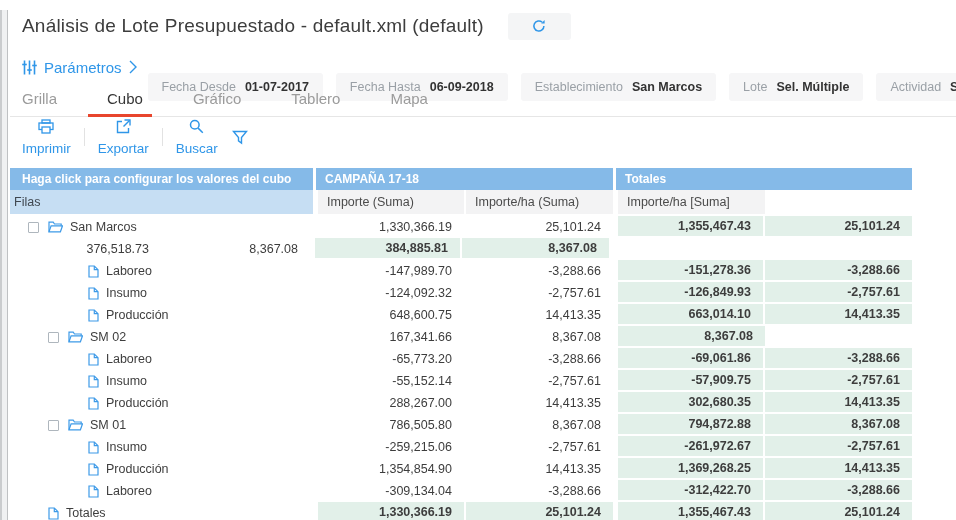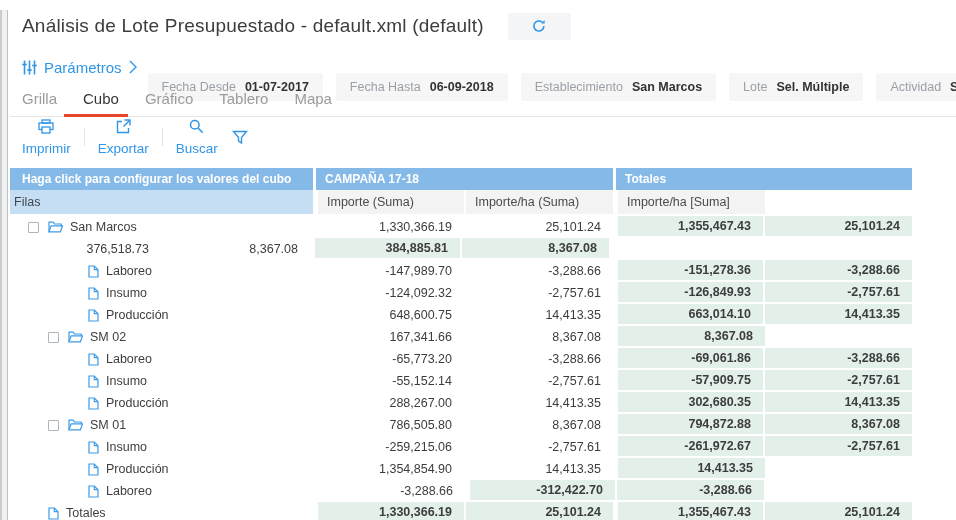--- a/index.html
+++ b/index.html
@@ -23,21 +23,21 @@
   .params-row { display:flex; align-items:center; margin-top:13px; height:28px; }
   .params-toggle { display:flex; align-items:center; gap:7px; margin-left:12px;
     color:var(--accent-blue,#2f96e8); font-size:15px; cursor:pointer; white-space:nowrap; }
   .param-chips { display:flex; gap:13px; margin-left:11px; }
   .chip { background:#f6f6f7; border-radius:3px; height:28px; display:flex; align-items:center;
     padding:0 14px; gap:9px; font-size:12.5px; white-space:nowrap; cursor:pointer;margin-top:40px; }
   .chip .lbl { color:#9aa0a6; }
   .chip .val { color:#333; font-weight:bold; }
 
   
-  .tabs { display:flex; margin-top:9px; padding-left:12px; border-bottom:1px solid #e6e6e6; height:27px; }
+  .tabs { display:flex; margin-top:9px; padding-left:12px; border-bottom:1px solid #e6e6e6; height:27px;gap:24px; }
   .tab { font-size:15px; color:#9b9b9b; padding:0 13px; cursor:pointer; position:relative; }
   .tab:first-child { padding-left:0; }
   .tab.active { color:#363636; }
   .tab.active::after { content:""; position:absolute; left:-6px; right:4px; bottom:-1px; height:3px;
     background:var(--tab-underline-red,#e8452d); }
   .tab:first-child.active::after { left:0; }
 
   
   .toolbar { display:flex; align-items:center; margin-top:7px; height:26px; padding-left:12px; gap:13px; }
   .tool { display:flex; align-items:center; gap:7px; color:var(--accent-blue,#2f96e8);
@@ -408,35 +408,37 @@
                   <path d="M1 1 h5.3 L10 4.7 V12 H1 z"></path>
                   <path d="M6.3 1 v3.7 H10"></path>
                 </svg>
               </span>
       <span class="row-label">Producción</span>
     </div>
     <div class="w-gap"></div>
     <div class="num w-c1">1,354,854.90</div>
     <div class="num w-c2">14,413.35</div>
     <div class="w-gap"></div>
+    <div class="num total w-c3">1,369,268.25</div>
     <div class="num total w-c4">14,413.35</div>
   </div>
           <div class="cube-row">
     <div class="label-cell">
       <span class="indent" style="width: 58px;"></span>
       <span class="cb" style="visibility: hidden;"></span>
       <span class="row-icon">
                 <svg width="11" height="13" viewBox="0 0 11 13" fill="none" stroke="currentColor" stroke-width="1.2">
                   <path d="M1 1 h5.3 L10 4.7 V12 H1 z"></path>
                   <path d="M6.3 1 v3.7 H10"></path>
                 </svg>
               </span>
       <span class="row-label">Laboreo</span>
     </div>
     <div class="w-gap"></div>
+    <div class="num w-c1">-309,134.04</div>
     <div class="num w-c2">-3,288.66</div>
     <div class="w-gap"></div>
     <div class="num total w-c3">-312,422.70</div>
     <div class="num total w-c4">-3,288.66</div>
   </div>
           <div class="cube-row">
     <div class="label-cell">
       <span class="indent" style="width: 18px;"></span>
       <span class="cb" style="visibility: hidden;"></span>
       <span class="row-icon">

